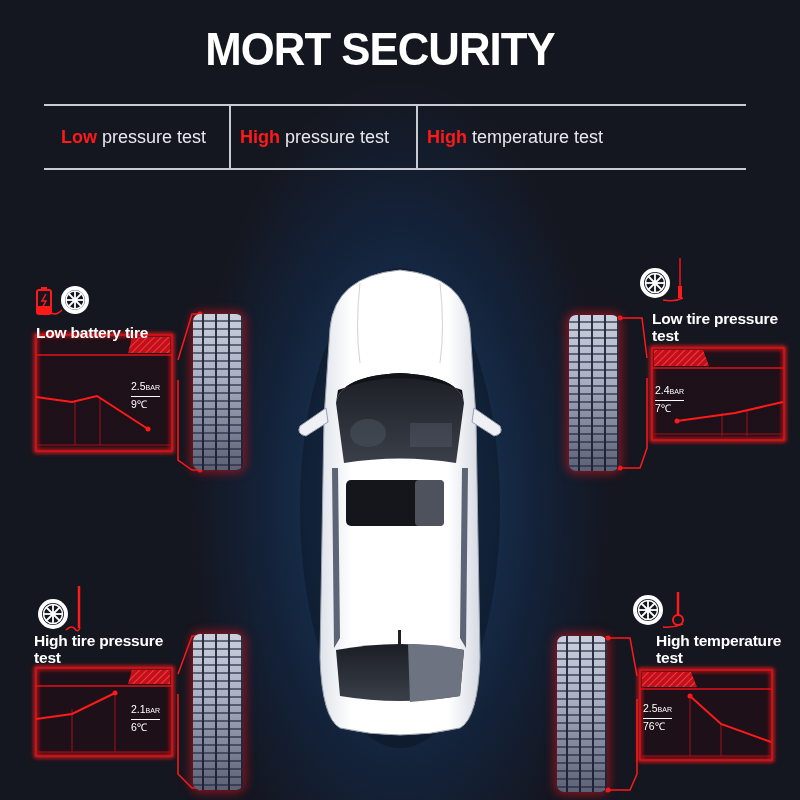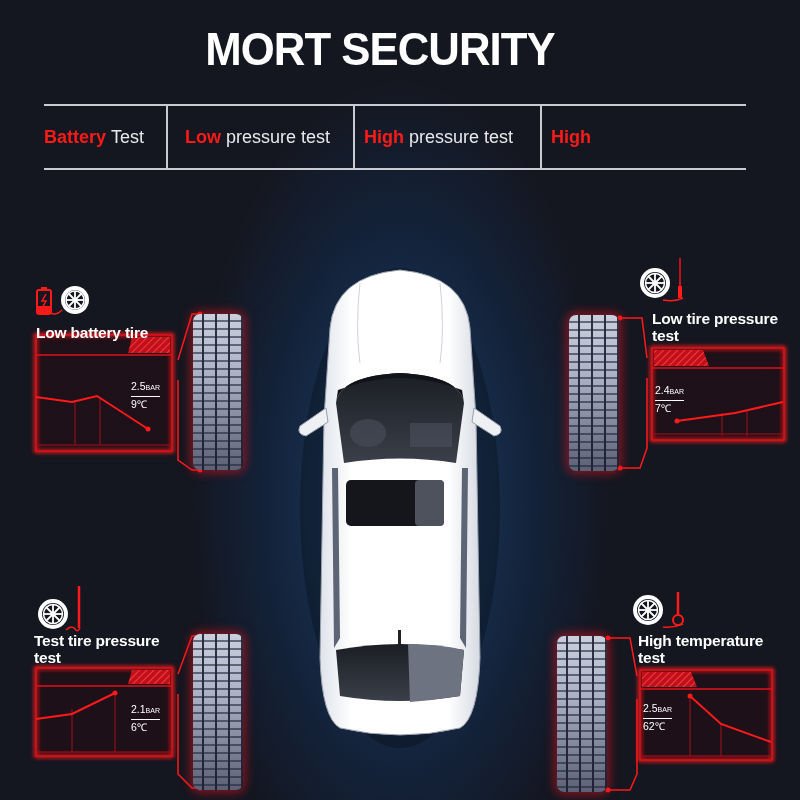--- a/index.html
+++ b/index.html
@@ -62,34 +62,31 @@
   .car { position: absolute; left: 290px; top: 258px; }
 </style>
 </head>
 <body>
 
 <div class="bg-glow"></div>
 
 <div class="title">MORT SECURITY</div>
 
 <div class="test-bar">
-  <div class="test-cell c1">
-    <span class="hl">Battery</span>
-    <span>Test</span>
-  </div>
   <div class="test-cell c2">
     <span class="hl">Low</span>
     <span>pressure test</span>
   </div>
   <div class="test-cell c3">
     <span class="hl">High</span>
     <span>pressure test</span>
   </div>
   <div class="test-cell c4">
     <span class="hl">High</span>
+    <span>temperature test</span>
   </div>
 </div>
 
 <svg class="car" width="220" height="490" viewBox="0 0 220 490">
   <defs>
     <linearGradient id="bodyG" x1="0" y1="0" x2="1" y2="0">
       <stop offset="0" stop-color="#dfe3ea"></stop>
       <stop offset="0.2" stop-color="#ffffff"></stop>
       <stop offset="0.8" stop-color="#ffffff"></stop>
       <stop offset="1" stop-color="#d6dae2"></stop>
@@ -281,21 +278,21 @@
     <rect x="16" y="84" width="136" height="88" fill="rgba(60,0,5,0.25)" stroke="#e0101a" stroke-width="1.5"></rect>
     <line x1="16" y1="102" x2="152" y2="102" stroke="#e0101a" stroke-width="1.5"></line>
     <polygon points="112,86 150,86 150,100 108,100" fill="url(#hatch3)"></polygon>
     <line x1="52" y1="125" x2="52" y2="168" stroke="#a0101a" stroke-width="1"></line>
     <line x1="95" y1="112" x2="95" y2="168" stroke="#a0101a" stroke-width="1"></line>
     <line x1="16" y1="168" x2="152" y2="168" stroke="#a0101a" stroke-width="1"></line>
     <polyline points="16,135 52,130 95,109" stroke="#ff1a1a" stroke-width="2" fill="none"></polyline>
     <circle cx="95" cy="109" r="2.5" fill="#ff1a1a"></circle>
   </svg>
   <div class="label" style="left:14px; top:48px;">
-    <span>Test tire pressure</span><br>
+    <span>High tire pressure</span><br>
     <span>test</span>
   </div>
   <div class="readout" style="left:111px; top:118px;">
     <span class="p"><span>2.1</span><span class="u">BAR</span></span><br>
     <span>6℃</span>
   </div>
   <div class="tire" style="left:173px; top:50px;"></div>
 </div>
 
 <div class="panel" style="left:545px; top:584px;">
@@ -335,22 +332,22 @@
     </g>
     <rect x="95" y="86" width="132" height="90" fill="rgba(60,0,5,0.25)" stroke="#e0101a" stroke-width="1.5"></rect>
     <line x1="95" y1="105" x2="227" y2="105" stroke="#e0101a" stroke-width="1.5"></line>
     <polygon points="97,88 146,88 152,103 97,103" fill="url(#hatch4)"></polygon>
     <line x1="145" y1="112" x2="145" y2="172" stroke="#a0101a" stroke-width="1"></line>
     <line x1="176" y1="140" x2="176" y2="172" stroke="#a0101a" stroke-width="1"></line>
     <line x1="95" y1="172" x2="227" y2="172" stroke="#a0101a" stroke-width="1"></line>
     <polyline points="145,112 176,140 226,158" stroke="#ff1a1a" stroke-width="2" fill="none"></polyline>
     <circle cx="145" cy="112" r="2.5" fill="#ff1a1a"></circle>
   </svg>
-  <div class="label" style="left:93px; top:48px;">
+  <div class="label" style="left:111px; top:48px;">
     <span>High temperature</span><br>
     <span>test</span>
   </div>
   <div class="readout" style="left:98px; top:117px;">
     <span class="p"><span>2.5</span><span class="u">BAR</span></span><br>
-    <span>62℃</span>
+    <span>76℃</span>
   </div>
   <div class="tire" style="left:12px; top:52px;"></div>
 </div>
 
 </body></html>

